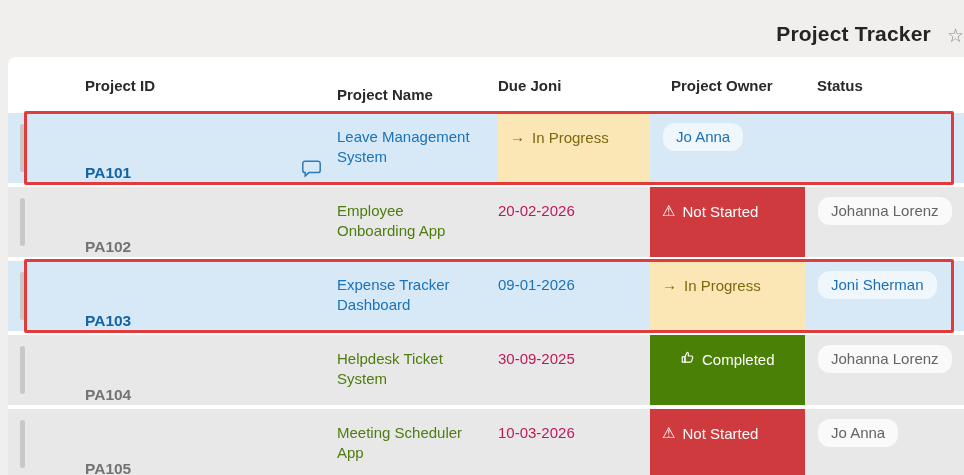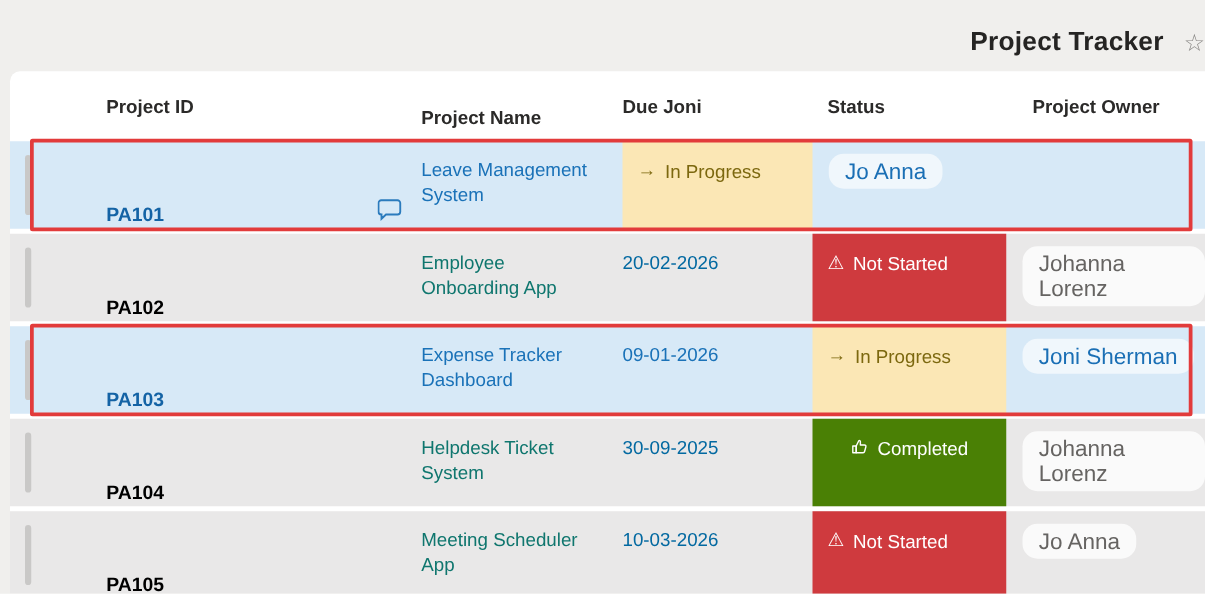--- a/index.html
+++ b/index.html
@@ -31,40 +31,40 @@
   .h-owner{padding-left:21px;}
   
   #rows{position:relative;}
   .row{height:70px;margin-bottom:4px;position:relative;}
   .row.gray{background:#e9e8e8;}
   .row.blue{background:#d7e9f7;}
   .gutter{padding:0;}
   .gutter-bar{width:5px;height:48px;margin:11px 0 0 12px;border-radius:3px;background:#c9c8c7;}
   .cell{font-size:15px;line-height:20px;padding-top:14px;}
   .cell-id{padding-left:51px;padding-top:13px;display:flex;align-items:flex-end;}
-  .id-text{font-weight:700;font-size:15.5px;color:#000000;flex:0 0 auto;}
+  .id-text{font-weight:700;font-size:15.5px;color:#737373;flex:0 0 auto;}
   .comment-wrap{margin-left:auto;margin-right:14px;margin-top:1px;display:none;}
   .row.has-comment .comment-wrap{display:block;}
-  .cell-name{color:#0f766e;padding-right:26px;}
-  .cell-due{color:#0369a1;}
+  .cell-name{color:#4d7c0f;padding-right:26px;}
+  .cell-due{color:#be185d;}
   .row.blue .id-text{color:#1463a5;}
   .row.blue .cell-name,.row.blue .cell-due{color:#1a72b8;}
   
   .cell-status{height:70px;padding:0;}
   .status-block{height:100%;display:flex;align-items:flex-start;gap:7px;padding:15px 0 0 12px;box-sizing:border-box;font-size:15px;}
   .status-in-progress{background:#fbe7b5;color:#7c680f;}
   .status-not-started{background:#cf3a3e;color:#ffffff;}
   .status-completed{background:#4a8005;color:#ffffff;padding-left:30px;}
   .status-icon{line-height:18px;font-size:15px;display:inline-flex;align-items:center;}
   .status-icon svg{display:block;}
   
   .cell-owner{padding-left:13px;padding-top:10px;}
   .owner-pill{
     display:inline-block;background:rgba(255,255,255,0.78);
-    border-radius:12px;padding:4px 13px;font-size:18px;color:#666462;
+    border-radius:12px;padding:4px 13px;font-size:15px;color:#666462;
   }
   .row.blue .owner-pill{color:#1a6fb5;background:rgba(255,255,255,0.62);}
   
   .annotation{
     position:absolute;left:16px;right:10px;height:74px;
     border:3px solid #e23b3b;border-radius:2px;
     pointer-events:none;z-index:6;box-sizing:border-box;
   }
   .annotation.a1{top:54px;}
   .annotation.a2{top:202px;}
@@ -76,22 +76,22 @@
   <div class="page-title">Project Tracker</div>
   <div class="fav-star">☆</div>
 </div>
 
 <div class="card">
   <div class="grid-row header-row">
     <div class="header-cell"></div>
     <div class="header-cell h-id">Project ID</div>
     <div class="header-cell h-name">Project Name</div>
     <div class="header-cell h-due">Due Joni</div>
+    <div class="header-cell h-owner">Project Owner</div>
     <div class="header-cell h-status">Status</div>
-    <div class="header-cell h-owner">Project Owner</div>
   </div>
 
   <div id="rows">
       <div class="grid-row row blue has-comment">
     <div class="gutter">
       <div class="gutter-bar"></div>
     </div>
     <div class="cell cell-id">
       <span class="id-text">PA101</span>
       <span class="comment-wrap">

